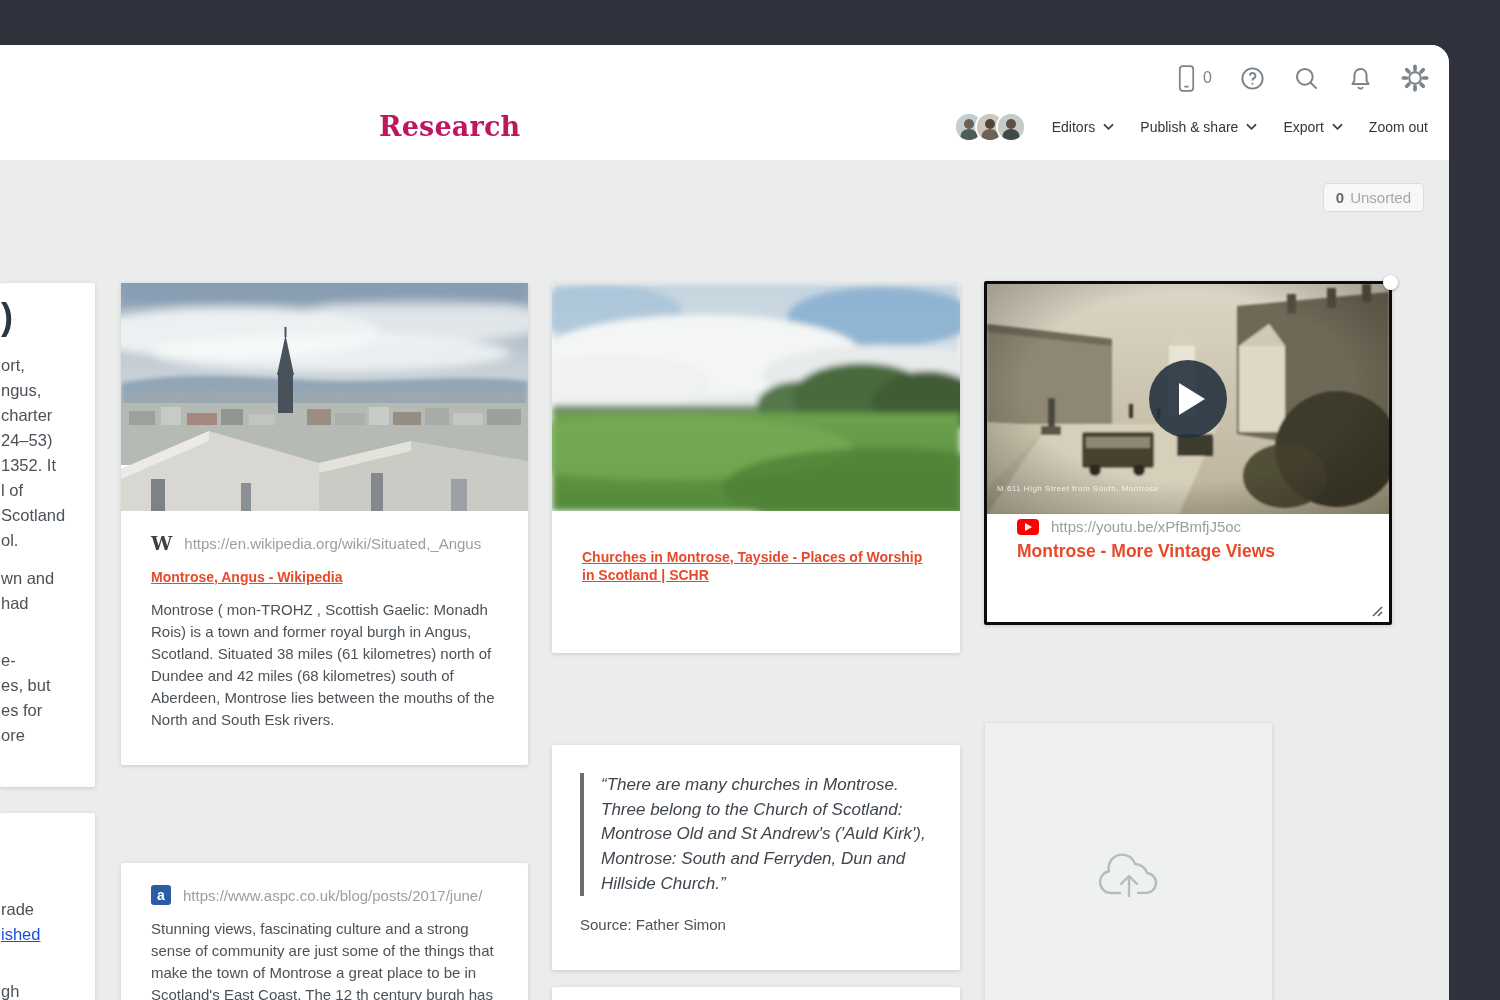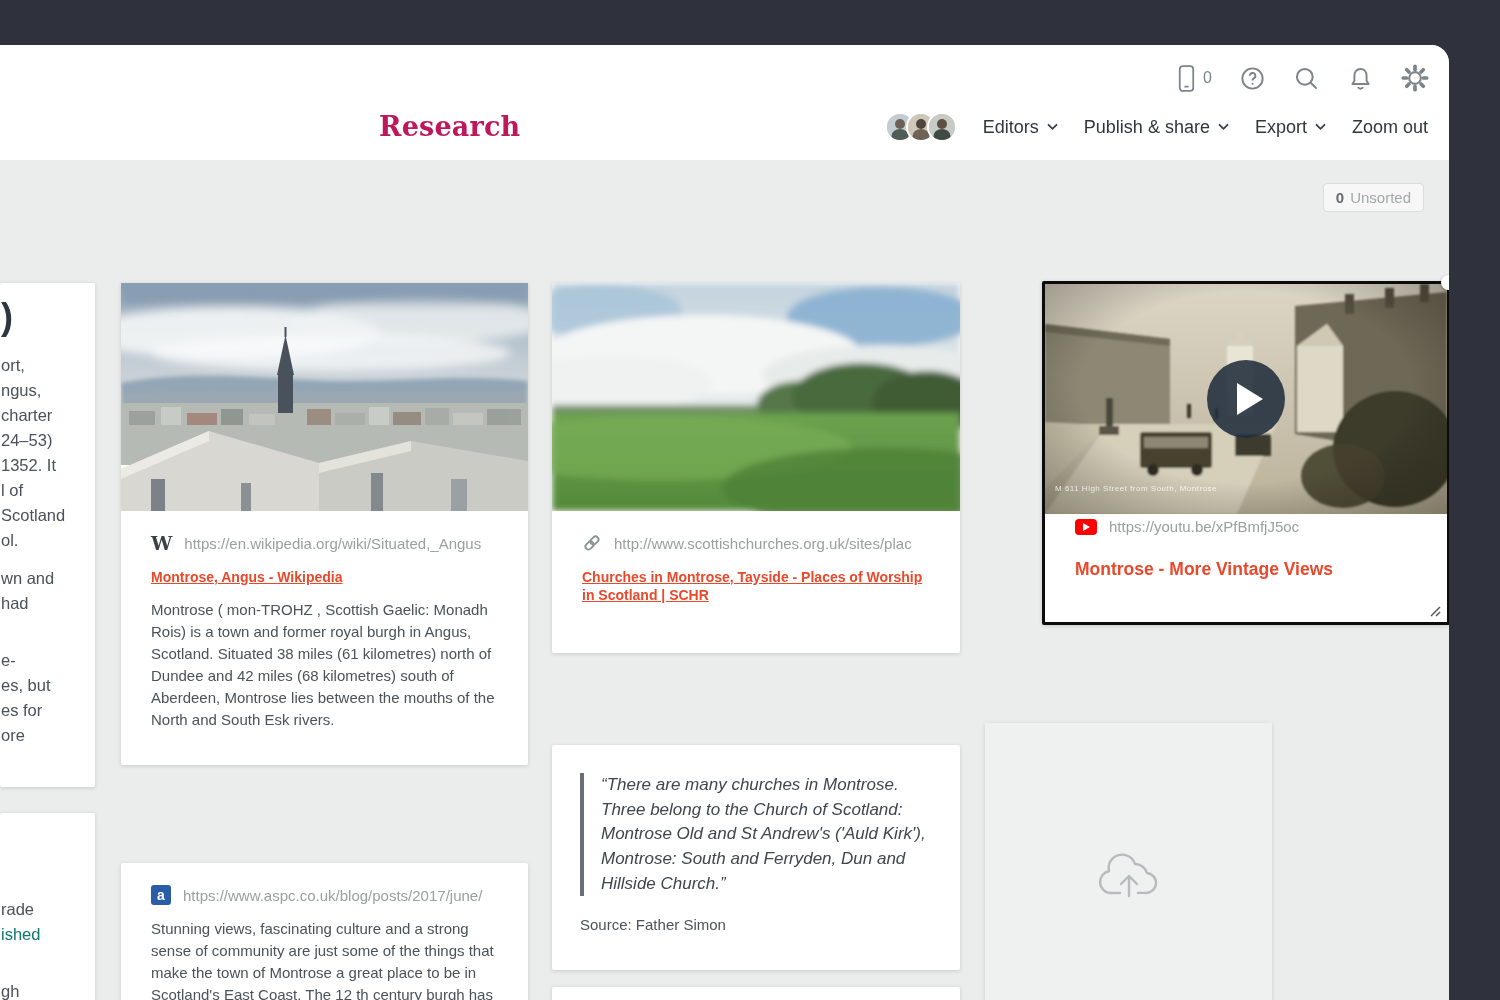--- a/index.html
+++ b/index.html
@@ -8,21 +8,21 @@
          font-family:"Liberation Sans",sans-serif;-webkit-font-smoothing:antialiased;}
   .app{position:absolute;left:0;top:45px;width:1449px;height:955px;background:#eaedeb;
        border-top-right-radius:18px;overflow:hidden;}
   .appheader{position:absolute;left:0;top:0;width:100%;height:115px;background:#ffffff;}
   .board-title{position:absolute;left:379px;top:66px;font-family:"DejaVu Serif","Liberation Serif",serif;
        font-weight:700;font-size:27px;color:#be185d;letter-spacing:.2px;}
   .iconrow{position:absolute;top:16px;right:20px;display:flex;align-items:center;gap:27px;height:34px;}
   .iconrow .ic{display:flex;align-items:center;gap:6px;color:#7c848b;}
   .mobile-count{font-size:16px;color:#7c848b;}
   .menurow{position:absolute;top:66px;right:21px;display:flex;align-items:center;gap:26px;height:32px;}
-  .menuitem{display:flex;align-items:center;gap:8px;font-size:18px;color:#2f363c;cursor:pointer;}
+  .menuitem{display:flex;align-items:center;gap:8px;font-size:14px;color:#2f363c;cursor:pointer;}
   .avatars{display:flex;align-items:center;}
   .avatar{width:30px;height:30px;border-radius:50%;border:2px solid #fff;overflow:hidden;background:#cfd3d5;}
   .avatar + .avatar{margin-left:-9px;}
 
   .canvas{position:absolute;left:0;top:115px;width:100%;height:840px;}
   .badge{position:absolute;top:23px;right:25px;background:#f6f7f6;border:1px solid #d9dddb;
          border-radius:4px;padding:5px 12px;font-size:15px;display:flex;gap:6px;align-items:center;}
   .badge .n{color:#646b72;font-weight:700;}
   .badge .t{color:#a3a9aa;}
 
@@ -41,21 +41,21 @@
   .favicon-yt{width:22px;height:16px;border-radius:4px;background:#ff0000;display:flex;align-items:center;justify-content:center;}
   .favicon-yt .tri{width:0;height:0;border-left:7px solid #fff;border-top:4.5px solid transparent;border-bottom:4.5px solid transparent;}
 
   
   .videocard{border:3px solid #0c0c0c;border-radius:2px;overflow:visible;}
   .videothumb{position:relative;width:100%;height:230px;overflow:hidden;background:#cfc6ae;}
   .play{position:absolute;left:50%;top:50%;transform:translate(-50%,-50%);width:78px;height:78px;
         border-radius:50%;background:rgba(32,45,60,.88);display:flex;align-items:center;justify-content:center;cursor:pointer;}
   .play .tri{width:0;height:0;border-left:26px solid #fff;border-top:16px solid transparent;border-bottom:16px solid transparent;margin-left:7px;}
   .videocaption{padding:4px 30px 14px 30px;background:#fff;}
-  .videotitle{display:inline-block;margin-top:24px;font-size:17.5px;font-weight:700;color:#e8492b;cursor:pointer;}
+  .videotitle{display:inline-block;margin-top:6px;font-size:17.5px;font-weight:700;color:#e8492b;cursor:pointer;}
   .sel-handle{position:absolute;top:-9px;right:-9px;width:15px;height:15px;border-radius:50%;
               background:#fff;box-shadow:0 1px 3px rgba(0,0,0,.35);}
   .resize{position:absolute;right:5px;bottom:4px;cursor:nwse-resize;}
 
   
   .quotebody{padding:28px 34px 26px 28px;}
   blockquote.q{margin:0;border-left:4px solid #696f75;padding-left:17px;font-style:italic;
                font-size:17px;line-height:1.45;color:#3f464d;}
   .qsource{margin-top:20px;font-size:15px;color:#4b5258;}
 
@@ -64,21 +64,21 @@
 
   
   .uploadarea{height:304px;background:#eff1f0;display:flex;align-items:center;justify-content:center;}
 
   
   .fragbody{padding:14px 6px 0 1px;overflow:hidden;}
   .frag-h{font-size:36px;font-weight:700;color:#2d3540;line-height:1.1;margin-bottom:16px;}
   .fline{font-size:16.5px;color:#4a5158;line-height:25px;white-space:nowrap;}
   .fgap{margin-top:13px;}
   .fgap2{margin-top:32px;}
-  .fraglink{color:#0f766e;cursor:pointer;}
+  .fraglink{color:#1d4ed8;text-decoration:underline;cursor:pointer;}
 
   svg{display:block;}
 </style>
 </head>
 <body>
 
 <div class="stage">
   <div class="app">
 
     <div class="appheader">
@@ -301,34 +301,25 @@
             <rect x="0" y="122" width="408" height="12" fill="#5d7f4d" opacity=".85"></rect>
             <ellipse cx="250" cy="122" rx="45" ry="24" fill="#55774a"></ellipse>
             <ellipse cx="310" cy="114" rx="70" ry="34" fill="#4a6b3e"></ellipse>
             <ellipse cx="375" cy="120" rx="55" ry="32" fill="#3f5c35"></ellipse>
             <rect x="0" y="130" width="408" height="98" fill="url(#grassB)"></rect>
             <ellipse cx="110" cy="165" rx="190" ry="32" fill="#79ae57" opacity=".7"></ellipse>
             <ellipse cx="330" cy="205" rx="160" ry="40" fill="#4d8136" opacity=".8"></ellipse>
           </g>
         </svg>
         <div class="cardbody">
-          <div class="urlrow">
-            <svg width="20" height="20" viewBox="0 0 20 20" fill="none" stroke="#8a9190" stroke-width="1.8">
-              <g transform="rotate(-45 10 10)">
-                <rect x="2" y="7" width="9" height="6" rx="3"></rect>
-                <rect x="9" y="7" width="9" height="6" rx="3"></rect>
-              </g>
-            </svg>
-            <span class="urltext">http://www.scottishchurches.org.uk/sites/plac</span>
-          </div>
           <span class="linktitle">Churches in Montrose, Tayside - Places of Worship in Scotland | SCHR</span>
         </div>
       </div>
 
-      <div class="card videocard" style="left:1042px;top:121px;width:408px;height:344px;">
+      <div class="card videocard" style="left:984px;top:121px;width:408px;height:344px;">
         <div class="videothumb">
           <svg width="402" height="230" viewBox="0 0 402 230" preserveAspectRatio="none">
             <defs>
               <linearGradient id="sep" x1="0" y1="0" x2="0" y2="1">
                 <stop offset="0" stop-color="#dcd6c6"></stop>
                   <stop offset="1" stop-color="#bbb29a"></stop>
               </linearGradient>
               <radialGradient id="vig" cx="50%" cy="45%" r="75%">
                 <stop offset=".55" stop-color="rgba(0,0,0,0)"></stop>
                   <stop offset="1" stop-color="rgba(35,30,15,.4)"></stop>

